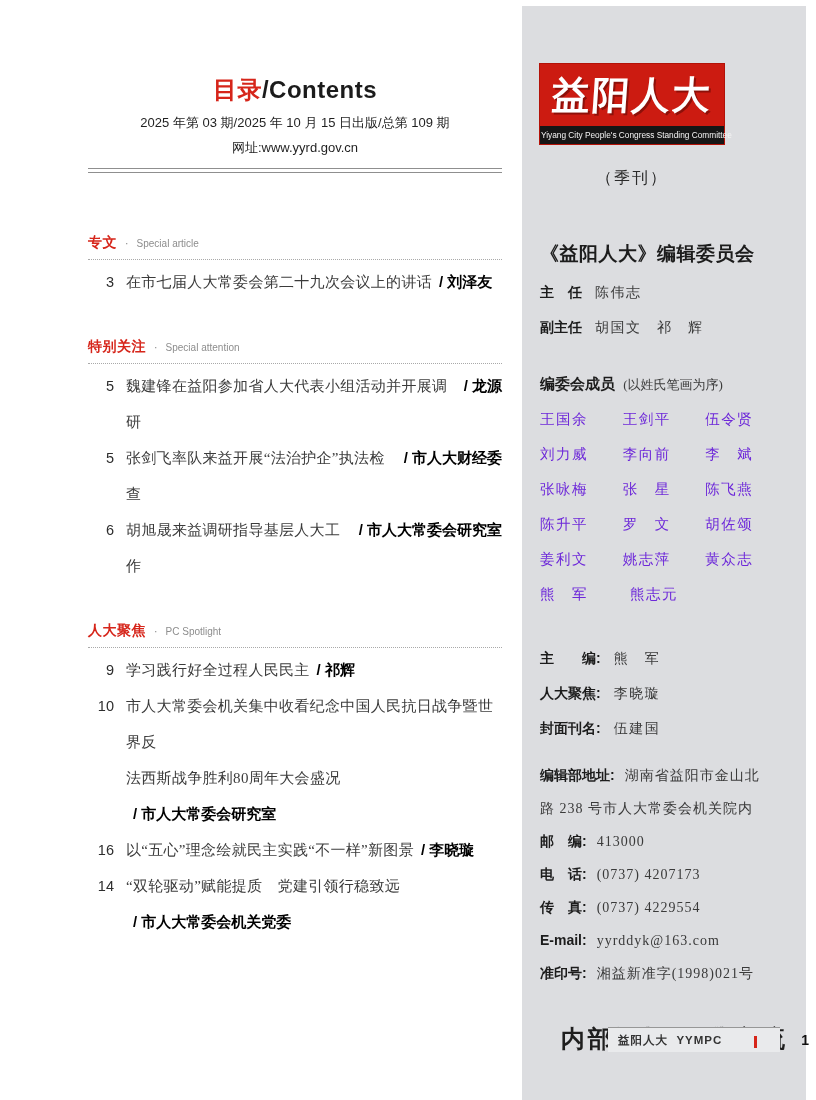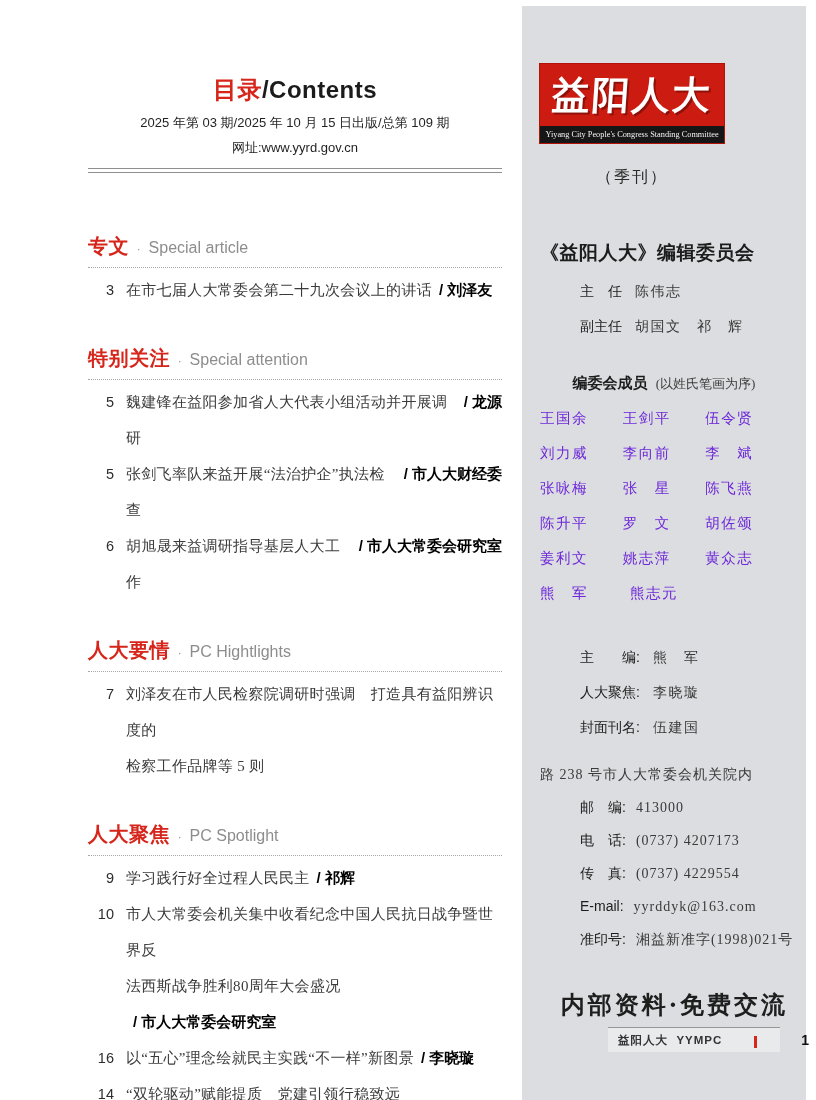--- a/index.html
+++ b/index.html
@@ -12,45 +12,45 @@
   .main{position:absolute;left:88px;top:74px;width:414px;}
   .page-header{text-align:center;}
   .ph-title{font-size:24px;font-weight:bold;color:#1b1b1b;letter-spacing:.5px;}
   .ph-title .zh{color:#d6251a;}
   .ph-issue{font-size:13px;color:#1f1f1f;margin-top:8px;}
   .ph-url{font-size:13px;color:#1f1f1f;margin-top:7px;}
   .double-rule{margin-top:11px;height:3px;border-top:1px solid #8f8f8f;border-bottom:1px solid #8f8f8f;}
   .toc-section{margin-top:37px;}
   .toc-section.first{margin-top:60px;}
   .sec-head{border-bottom:1.5px dotted #a9a9a9;padding-bottom:7px;white-space:nowrap;}
-  .sec-zh{color:#d6251a;font-weight:bold;font-size:20px;letter-spacing:.5px;}
+  .sec-zh{color:#d6251a;font-weight:bold;font-size:14px;letter-spacing:.5px;}
   .sec-dot{color:#9a9a9a;font-size:13px;margin:0 4px;}
-  .sec-en{color:#8d8d8d;font-size:16px;}
+  .sec-en{color:#8d8d8d;font-size:10px;}
   .toc-body{margin-top:4px;}
   .toc-line{display:flex;align-items:baseline;line-height:36px;font-size:15px;}
   .pg{width:26px;flex:none;text-align:right;color:#2d2d2d;margin-right:12px;font-size:14.5px;}
   .txt{font-family:"Liberation Serif","DejaVu Serif",serif;color:#3b3b3b;letter-spacing:.3px;white-space:pre-wrap;}
   .author{font-weight:bold;color:#000000;margin-left:7px;white-space:pre;}
   .indent{padding-left:38px;}
   
   .sidebar{position:absolute;left:522px;top:6px;width:284px;height:1094px;background:#dcdde0;
            box-sizing:border-box;padding:58px 18px 0 18px;}
   .logo{width:184px;background:#cc1b11;box-shadow:0 0 0 1px #b31208;}
   .logo-title{height:62px;display:flex;align-items:center;justify-content:center;color:#ffffff;
               font-size:38px;font-weight:bold;font-family:"DejaVu Serif","Liberation Serif",serif;
               letter-spacing:2px;text-shadow:2px 2px 0 rgba(90,8,4,.55);transform:skewX(-4deg);}
   .logo-sub{background:#161616;color:#f4f4f4;font-size:8.3px;text-align:center;padding:4px 1px;
-            font-family:Liberation Serif, serif;white-space:nowrap;}
+            font-family:Liberation Sans, sans-serif;white-space:nowrap;}
   .quarterly{margin-top:24px;width:184px;text-align:center;font-size:16px;color:#2b2b2b;letter-spacing:2px;}
   .sb-title{margin-top:52px;font-size:19px;font-weight:bold;color:#1c1c1c;letter-spacing:.5px;}
   .sb-row{display:flex;align-items:baseline;margin-top:17px;font-size:14px;}
-  .sb-label{font-weight:normal;color:#1c1c1c;flex:none;white-space:pre;margin-left:40px;}
+  .sb-label{font-weight:bold;color:#1c1c1c;flex:none;white-space:pre;}
   .sb-value{margin-left:13px;font-family:"Liberation Serif","DejaVu Serif",serif;color:#3a3a3a;
             letter-spacing:1.5px;white-space:pre;}
-  .members-head{margin-top:38px;font-size:15px;text-align:center;}
+  .members-head{margin-top:38px;font-size:15px;}
   .members-head .t{font-weight:bold;color:#1c1c1c;}
   .members-head .n{font-size:13px;color:#3c3c3c;font-family:"Liberation Serif","DejaVu Serif",serif;margin-left:4px;}
   .member-row{display:flex;margin-top:16px;}
   .member{width:90px;font-size:14.5px;font-family:"Liberation Serif","DejaVu Serif",serif;
           color:#6d28d9;letter-spacing:1.5px;white-space:pre;}
   .sb-editors{margin-top:46px;}
   .sb-contact{margin-top:28px;}
   .sb-contact .sb-row{margin-top:14px;line-height:19px;}
   .sb-contact .sb-value{letter-spacing:1px;margin-left:10px;}
   .sb-contact .sb-row.cont .sb-value{margin-left:0;}
@@ -97,32 +97,20 @@
             <span class="author">/ 市人大财经委</span>
           </div>
           <div class="toc-line">
             <span class="pg">6</span>
             <span class="txt">胡旭晟来益调研指导基层人大工作</span>
             <span class="author">/ 市人大常委会研究室</span>
           </div>
         </div>
       </section>
       <section class="toc-section">
-        <div class="sec-head"><span class="sec-zh">人大要情</span><span class="sec-dot"> · </span><span class="sec-en">PC Hightlights</span></div>
-        <div class="toc-body">
-          <div class="toc-line">
-            <span class="pg">7</span>
-            <span class="txt">刘泽友在市人民检察院调研时强调　打造具有益阳辨识度的</span>
-          </div>
-          <div class="toc-line indent">
-            <span class="txt">检察工作品牌等 5 则</span>
-          </div>
-        </div>
-      </section>
-      <section class="toc-section">
         <div class="sec-head"><span class="sec-zh">人大聚焦</span><span class="sec-dot"> · </span><span class="sec-en">PC Spotlight</span></div>
         <div class="toc-body">
           <div class="toc-line">
             <span class="pg">9</span>
             <span class="txt">学习践行好全过程人民民主</span>
             <span class="author">/ 祁辉</span>
           </div>
           <div class="toc-line">
             <span class="pg">10</span>
             <span class="txt">市人大常委会机关集中收看纪念中国人民抗日战争暨世界反</span>
@@ -213,20 +201,24 @@
       <div class="sb-row">
         <span class="sb-label">人大聚焦:</span>
         <span class="sb-value">李晓璇</span>
       </div>
       <div class="sb-row">
         <span class="sb-label">封面刊名:</span>
         <span class="sb-value">伍建国</span>
       </div>
     </div>
   <div class="sb-contact">
+      <div class="sb-row">
+        <span class="sb-label">编辑部地址:</span>
+        <span class="sb-value">湖南省益阳市金山北</span>
+      </div>
       <div class="sb-row cont">
         <span class="sb-value">路 238 号市人大常委会机关院内</span>
       </div>
       <div class="sb-row">
         <span class="sb-label">邮　编:</span>
         <span class="sb-value">413000</span>
       </div>
       <div class="sb-row">
         <span class="sb-label">电　话:</span>
         <span class="sb-value">(0737) 4207173</span>

